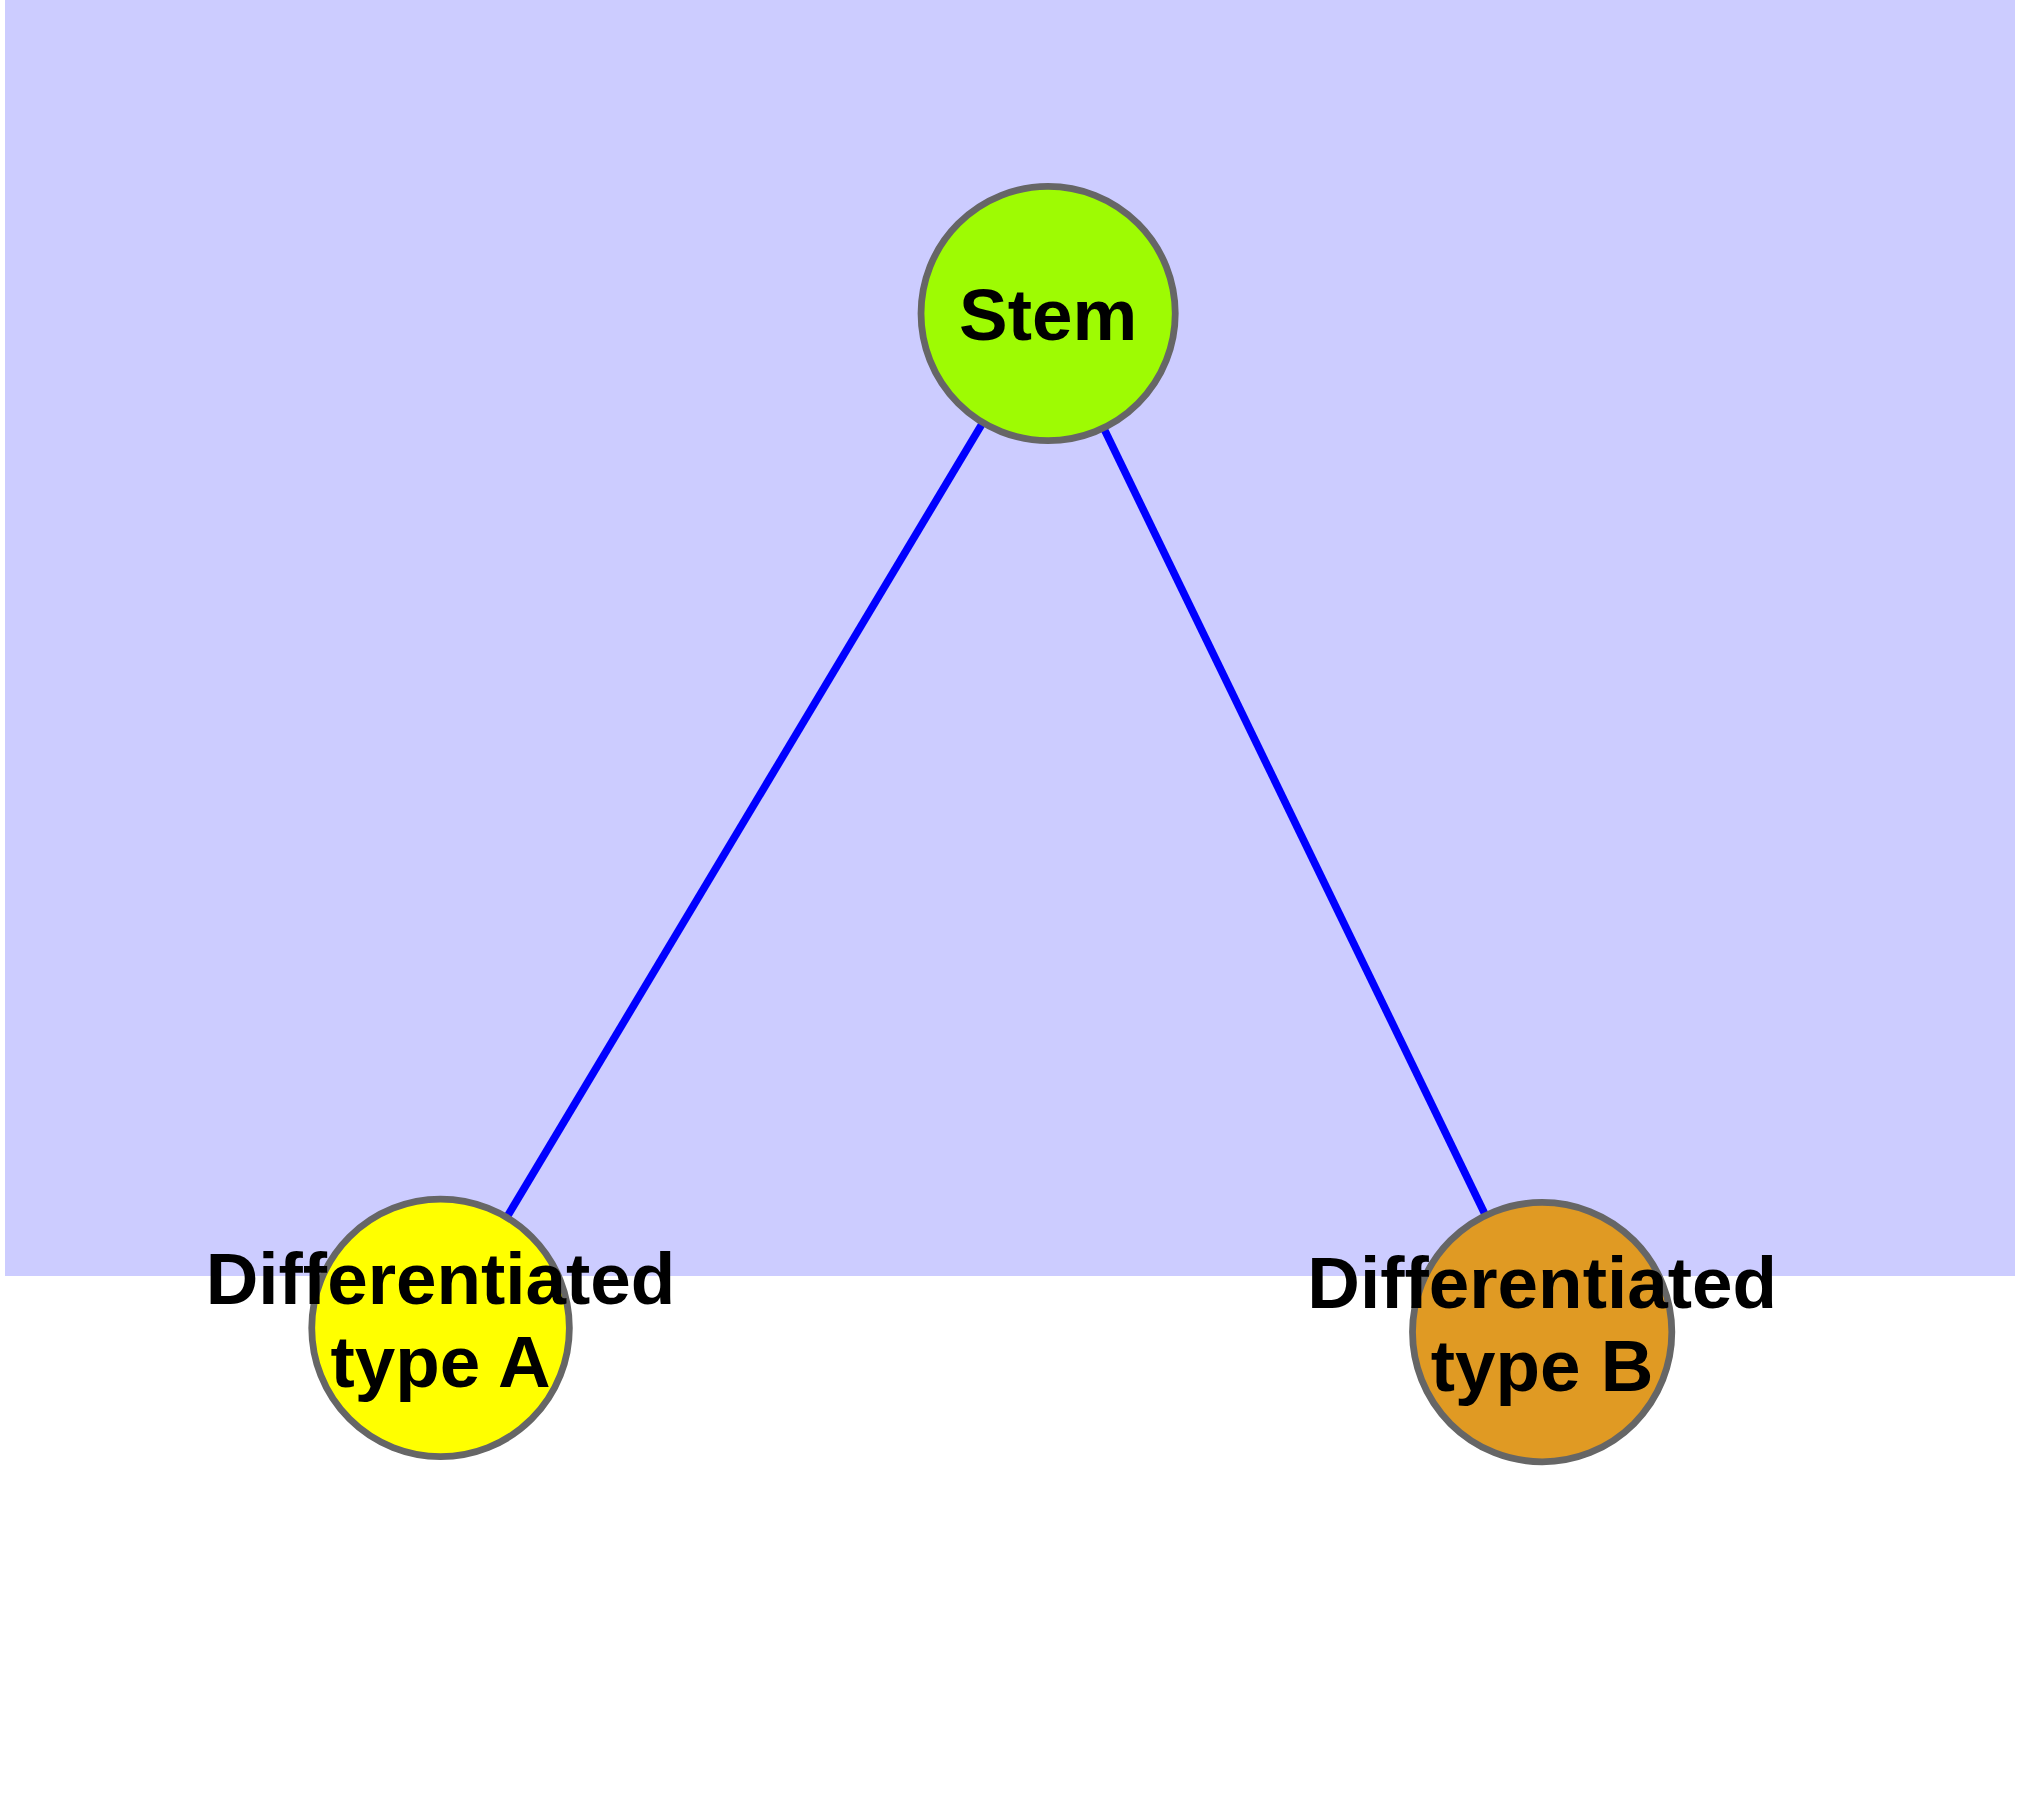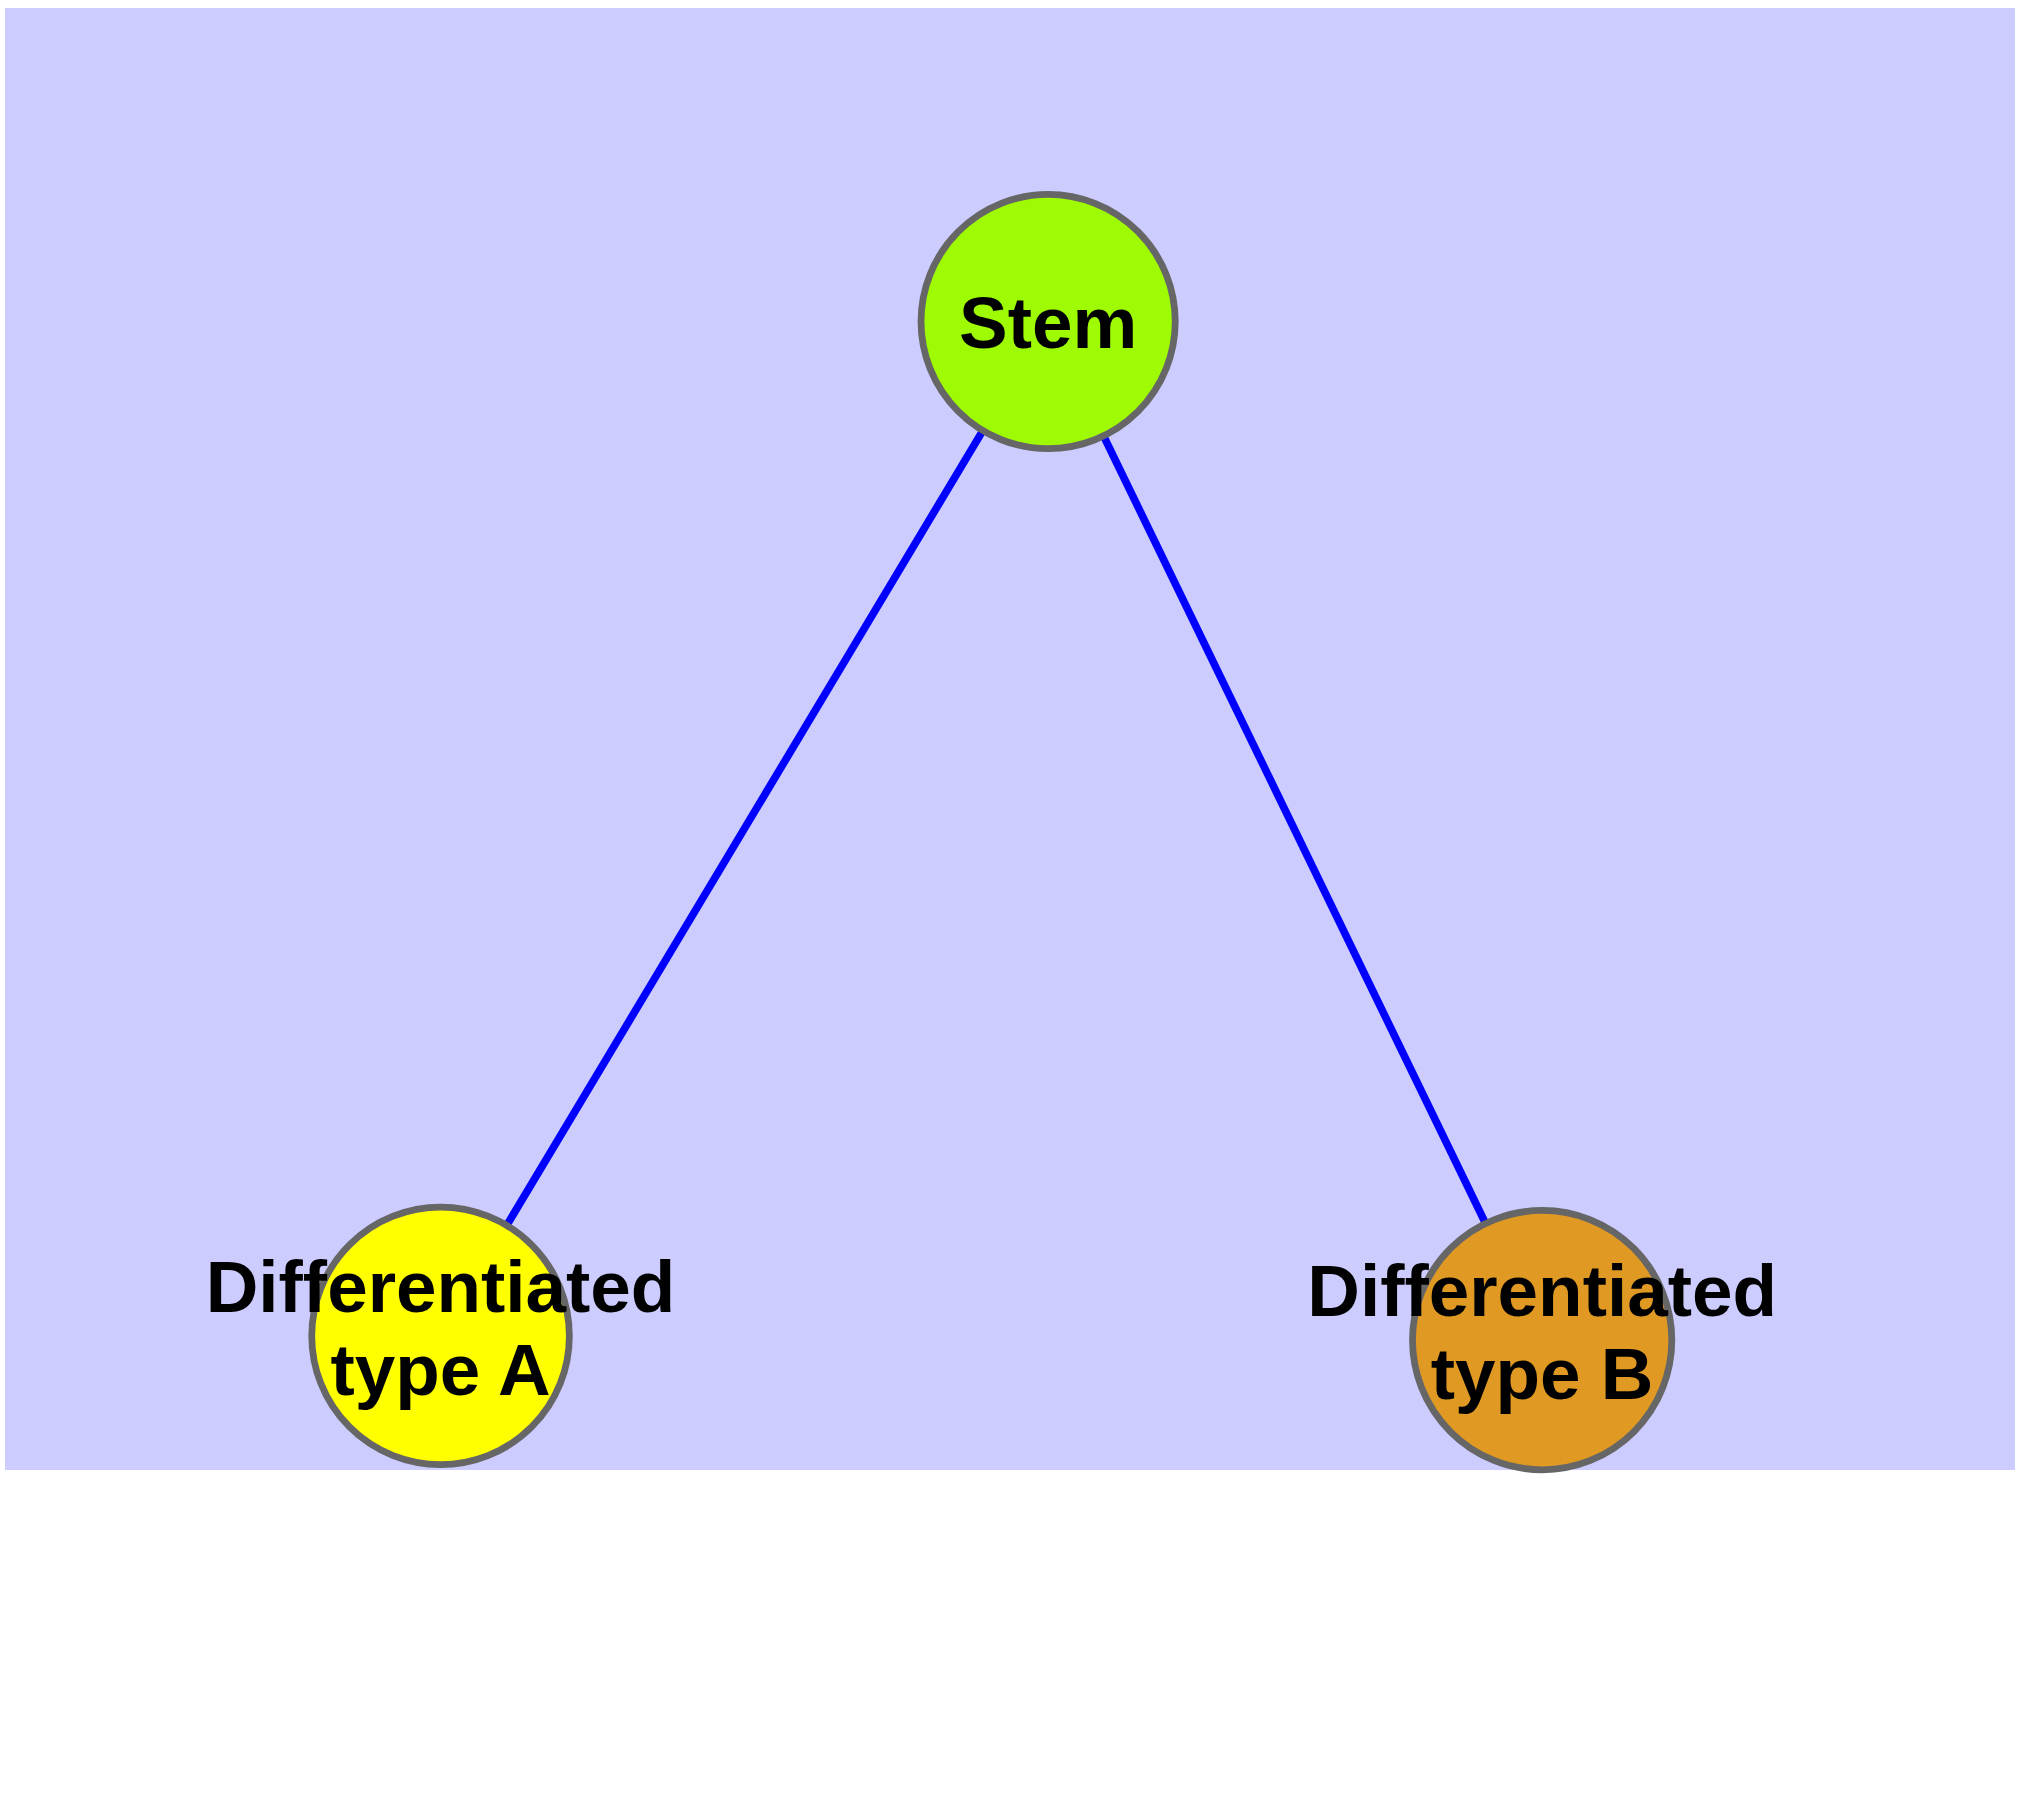--- a/index.html
+++ b/index.html
@@ -17,23 +17,22 @@
     width: 2021px;
     height: 1812px;
     background: #ffffff;
     box-sizing: border-box;
   }
   #plot-area {
     position: absolute;
     left: 5.1px;
     top: 0px;
     width: 2010px;
-    height: 1462px;
+    height: 1276px;
     background: #ccccff;
-    margin-top: 8px;
   }
   #graph-svg {
     position: absolute;
     left: 0;
     top: 0;
     width: 2010px;
     height: 1805px;
     display: block;
   }
   .node-label {

